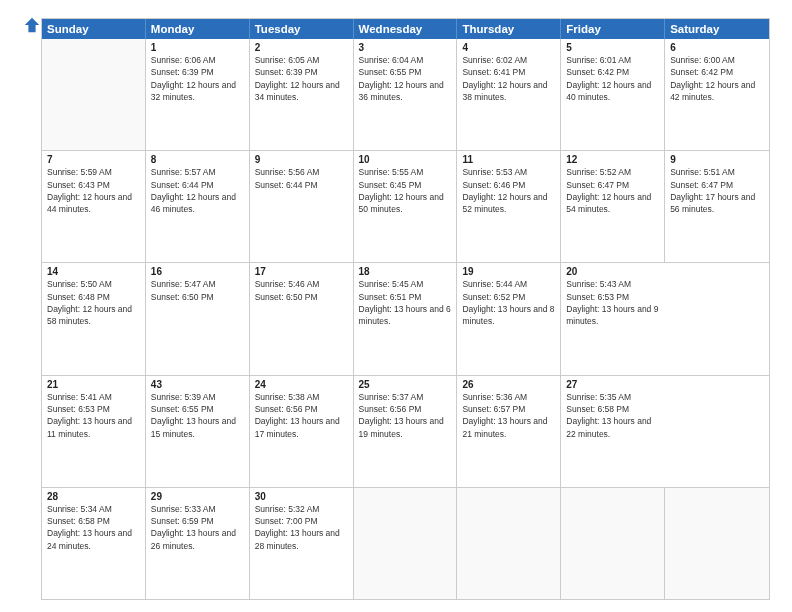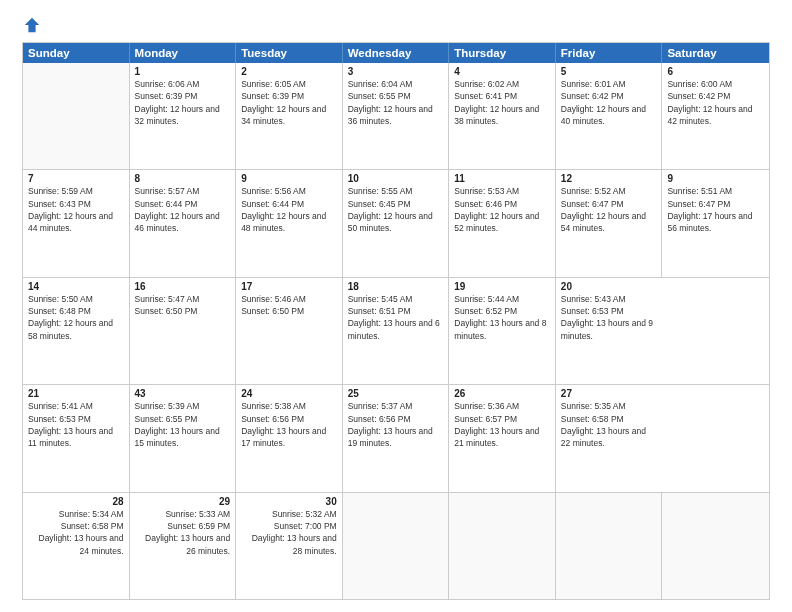--- a/index.html
+++ b/index.html
@@ -8,21 +8,21 @@
       background: #fff;
       width: 792px;
       height: 612px;
       overflow: hidden;
     }
     .page {
       width: 792px;
       height: 612px;
       padding: 18px 22px 12px 22px;
       display: flex;
-      flex-direction: column;
+      flex-direction: row;
     }
     .header {
       display: flex;
       justify-content: space-between;
       align-items: flex-start;
       margin-bottom: 8px;
     }
     .logo {
       display: flex;
       flex-direction: column;
@@ -86,21 +86,21 @@
       display: flex;
       flex-direction: column;
       flex: 1;
     }
     .cal-row {
       display: grid;
       grid-template-columns: repeat(7, 1fr);
       flex: 1;
       border-bottom: 1px solid #ccc;
     }
-    .cal-row:last-child { border-bottom: none; text-align: right; }
+    .cal-row:last-child { border-bottom: none; }
     .cal-cell {
       border-right: 1px solid #ccc;
       padding: 3px 5px 3px 5px;
       font-size: 8.8px;
       color: #333;
       display: flex;
       flex-direction: column;
       min-height: 0;
     }
     .cal-cell:last-child { border-right: none; }
@@ -199,21 +199,20 @@
           <div class="cal-cell">
             <div class="cell-day-num">8</div>
             <div class="cell-line">Sunrise: 5:57 AM</div>
             <div class="cell-line">Sunset: 6:44 PM</div>
             <div class="cell-line">Daylight: 12 hours and 46 minutes.</div>
           </div>
           <div class="cal-cell">
             <div class="cell-day-num">9</div>
             <div class="cell-line">Sunrise: 5:56 AM</div>
             <div class="cell-line">Sunset: 6:44 PM</div>
-            <div class="cell-line">Daylight: 12 hours and 48 minutes.</div>
           </div>
           <div class="cal-cell">
             <div class="cell-day-num">10</div>
             <div class="cell-line">Sunrise: 5:55 AM</div>
             <div class="cell-line">Sunset: 6:45 PM</div>
             <div class="cell-line">Daylight: 12 hours and 50 minutes.</div>
           </div>
           <div class="cal-cell">
             <div class="cell-day-num">11</div>
             <div class="cell-line">Sunrise: 5:53 AM</div>

